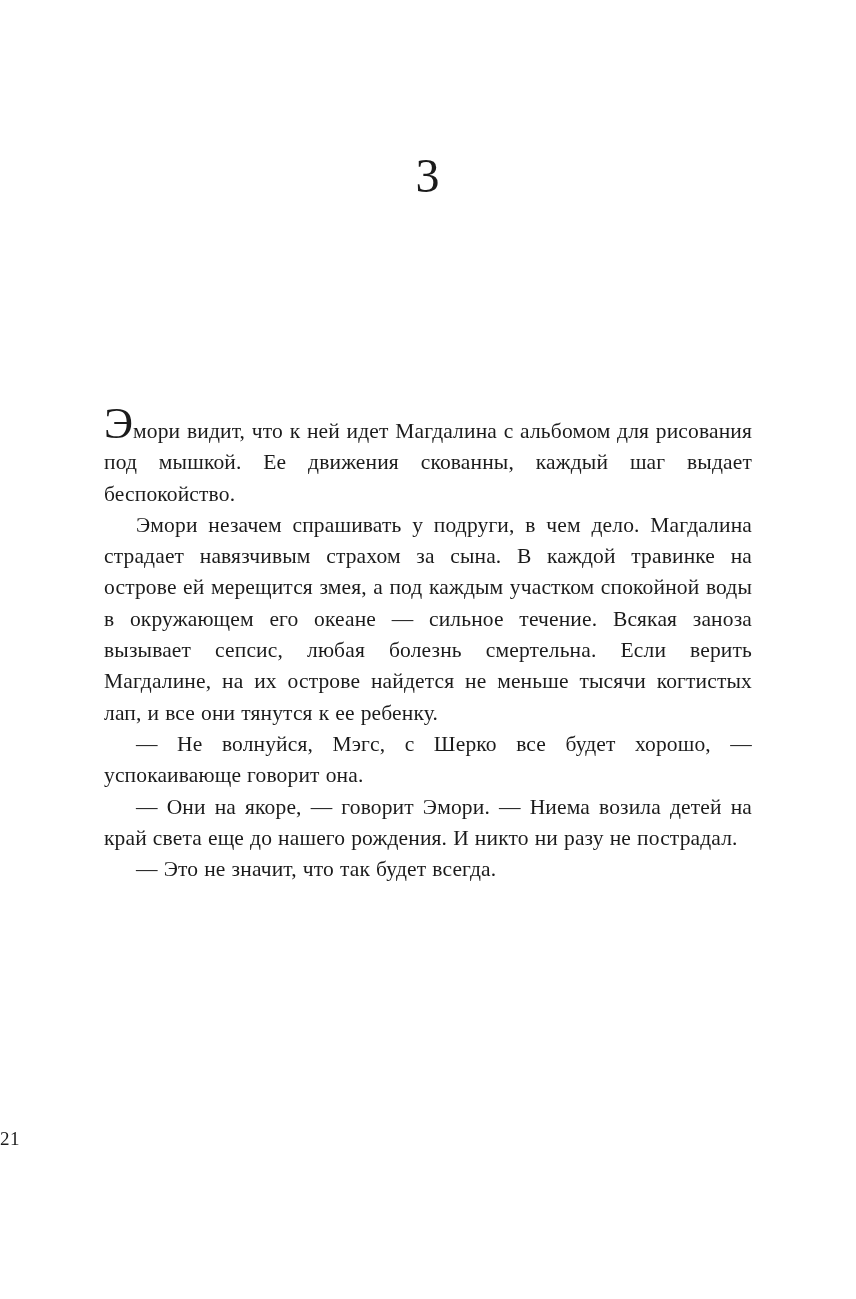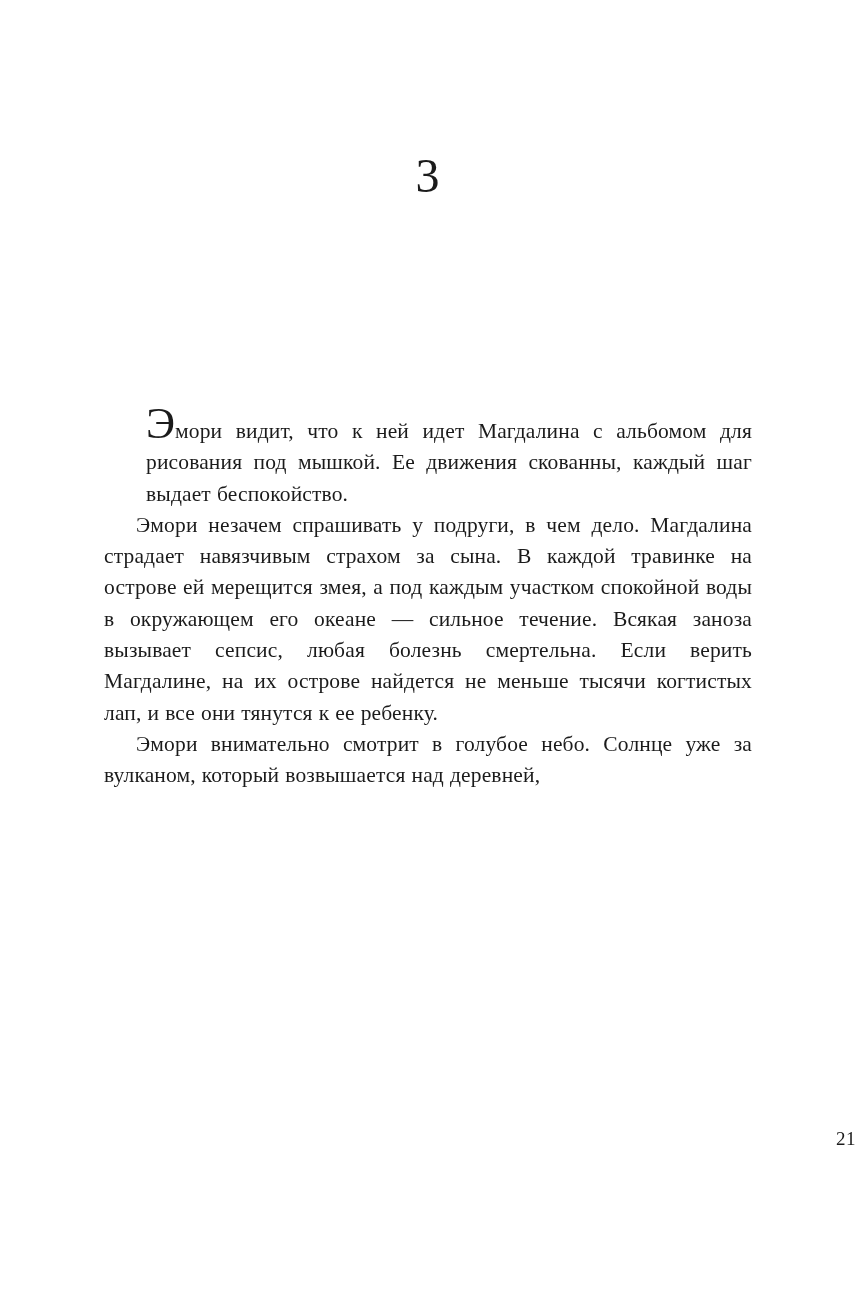--- a/index.html
+++ b/index.html
@@ -37,55 +37,56 @@
     hyphens: auto;
     -webkit-hyphens: auto;
     word-spacing: 0.5px;
   }
   .para {
     margin: 0;
     text-indent: 32px;
   }
   .para.first {
     text-indent: 0;
-    margin-left: 42px;
   }
   .initial {
     font-size: 44px;
     line-height: 31.3px;
     letter-spacing: 0;
   }
   .page-number {
     position: absolute;
     top: 1128px;
     left: 0;
     width: 856px;
-    text-align: right;
+    text-align: left;
     font-size: 19px;
     letter-spacing: 0.5px;
   }
 </style>
 </head>
 <body>
 
 <div class="page">
 
   <div class="chapter-number">3</div>
 
   <div class="text-block">
 
     <p class="para first"><span class="initial">Э</span><span>мори видит, что к ней идет Магдалина с альбомом для рисования под мышкой. Ее движения скованны, каждый шаг выдает беспокойство.</span></p>
 
     <p class="para">Эмори незачем спрашивать у подруги, в чем дело. Магдалина страдает навязчивым страхом за сына. В каждой травинке на острове ей мерещится змея, а под каждым участком спокойной воды в окружающем его океане — сильное течение. Всякая заноза вызывает сепсис, любая болезнь смертельна. Если верить Магдалине, на их острове найдется не меньше тысячи когтистых лап, и все они тянутся к ее ребенку.</p>
 
 
+    <p class="para">— Не волнуйся, Мэгс, с Шерко все будет хорошо, — успокаивающе говорит она.</p>
 
 
 
+    <p class="para">— Они на якоре, — говорит Эмори. — Ниема возила детей на край света еще до нашего рождения. И никто ни разу не пострадал.</p>
 
+    <p class="para">— Это не значит, что так будет всегда.</p>
 
-    <p class="para">Эмори внимательно смотрит в голубое небо. Солнце уже за вулканом, который возвышается над деревней,</p>
 
   </div>
 
   <div class="page-number">21</div>
 
 </div>
 
 </body></html>

